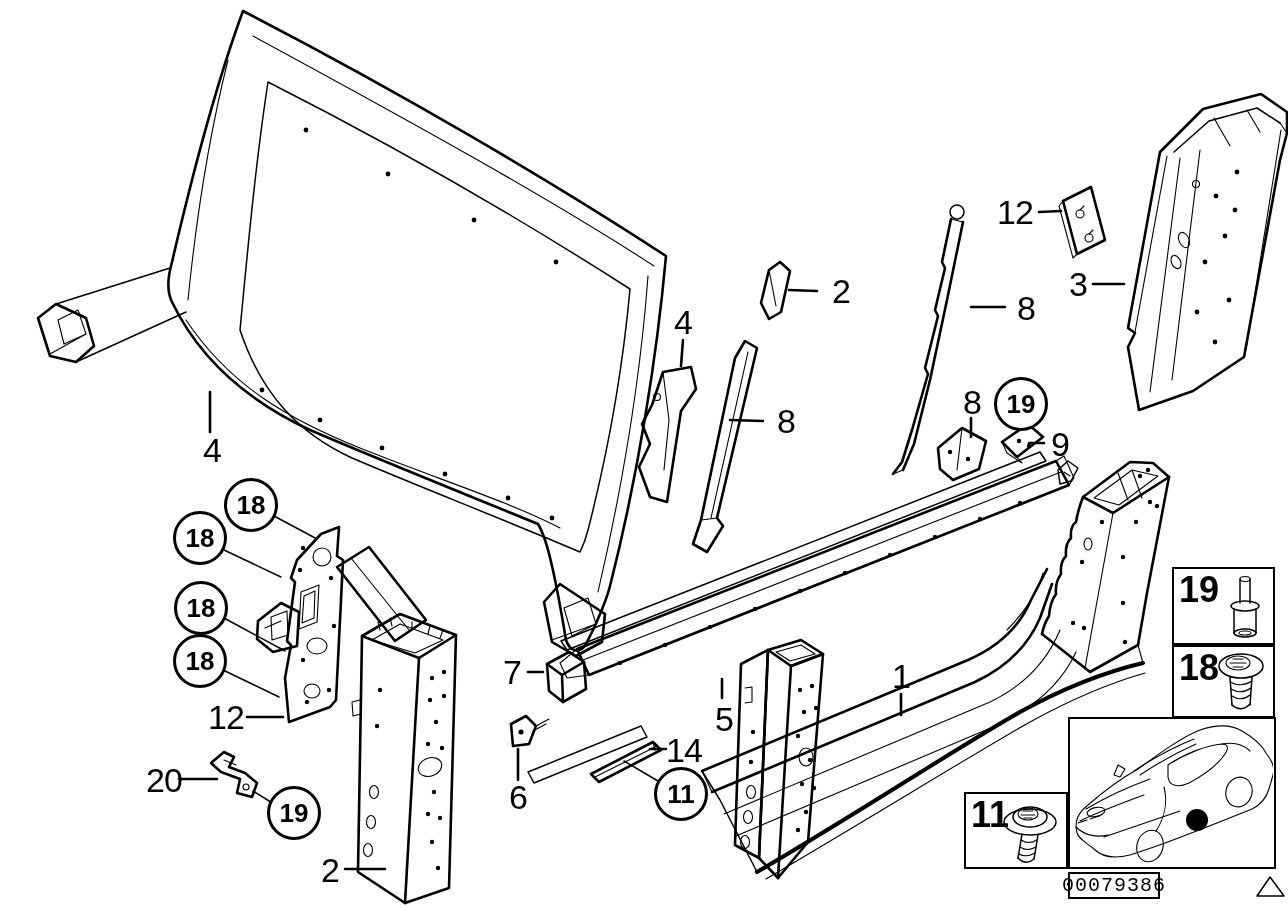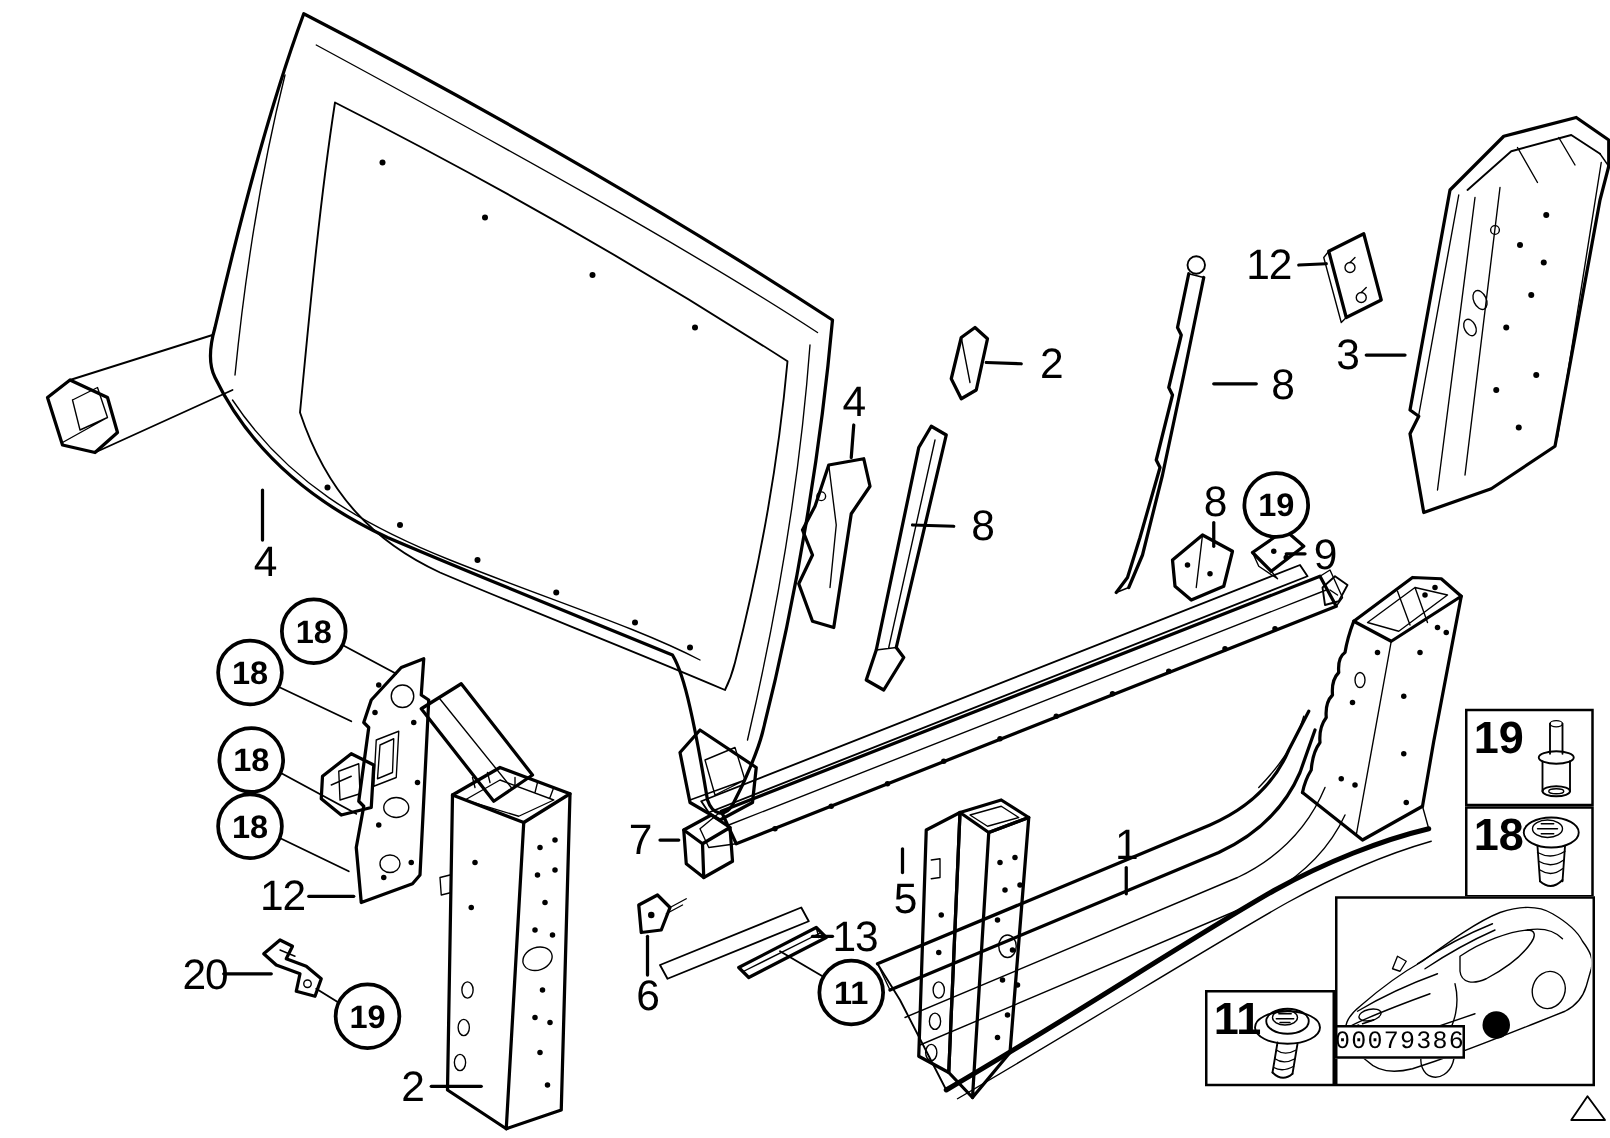--- a/index.html
+++ b/index.html
@@ -308,21 +308,21 @@
   <div class="lbl" style="left:1015px;top:212px">12</div>
   <div class="lbl" style="left:1078px;top:284px">3</div>
   <div class="lbl" style="left:786px;top:421px">8</div>
   <div class="lbl" style="left:972px;top:402px">8</div>
   <div class="lbl" style="left:1060px;top:444px">9</div>
   <div class="lbl" style="left:226px;top:717px">12</div>
   <div class="lbl" style="left:164px;top:780px">20</div>
   <div class="lbl" style="left:330px;top:870px">2</div>
   <div class="lbl" style="left:512px;top:672px">7</div>
   <div class="lbl" style="left:518px;top:797px">6</div>
-  <div class="lbl" style="left:684px;top:750px">13</div>
+  <div class="lbl" style="left:684px;top:750px">14</div>
   <div class="lbl" style="left:724px;top:719px">5</div>
   <div class="lbl" style="left:901px;top:676px">1</div>
 
   <div class="circ" style="left:1021px;top:404px">19</div>
   <div class="circ" style="left:251px;top:505px">18</div>
   <div class="circ" style="left:200px;top:538px">18</div>
   <div class="circ" style="left:201px;top:608px">18</div>
   <div class="circ" style="left:200px;top:661px">18</div>
   <div class="circ" style="left:294px;top:813px">19</div>
   <div class="circ" style="left:681px;top:794px">11</div>
@@ -374,15 +374,15 @@
       <ellipse class="ln1" cx="26" cy="93" rx="9" ry="4.5" transform="rotate(-12 26 93)"></ellipse>
       <path class="ln1" d="M 8 104 L 17 101 M 20 100 L 29 97 M 6 108 C 14 116 26 119 38 116"></path>
       <path class="ln1" d="M 44 56 L 48 46 L 55 50 L 50 58 Z"></path>
       <path class="ln1" d="M 94 68 C 98 84 94 100 86 112 M 34 118 C 58 110 84 101 110 92"></path>
       <ellipse class="ln1" cx="80" cy="127" rx="13" ry="16" transform="rotate(18 80 127)"></ellipse>
       <ellipse class="ln1" cx="169" cy="73" rx="13" ry="15" transform="rotate(18 169 73)"></ellipse>
       <circle cx="127" cy="101" r="11" fill="var(--location-marker)" stroke="none"></circle>
     </svg>
   </div>
 
-  <div class="plate" style="left:1068px;top:820px;width:104px;height:27px">00079386</div>
+  <div class="plate" style="left:1068px;top:872px;width:92px;height:27px">00079386</div>
 
 </div>
 
 </body></html>

